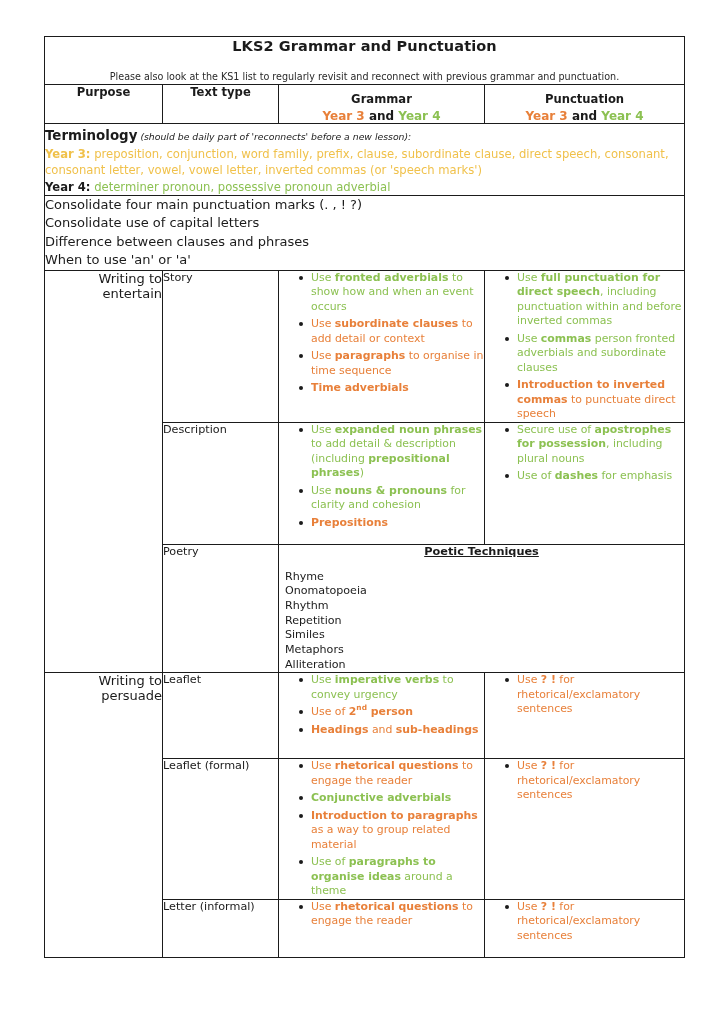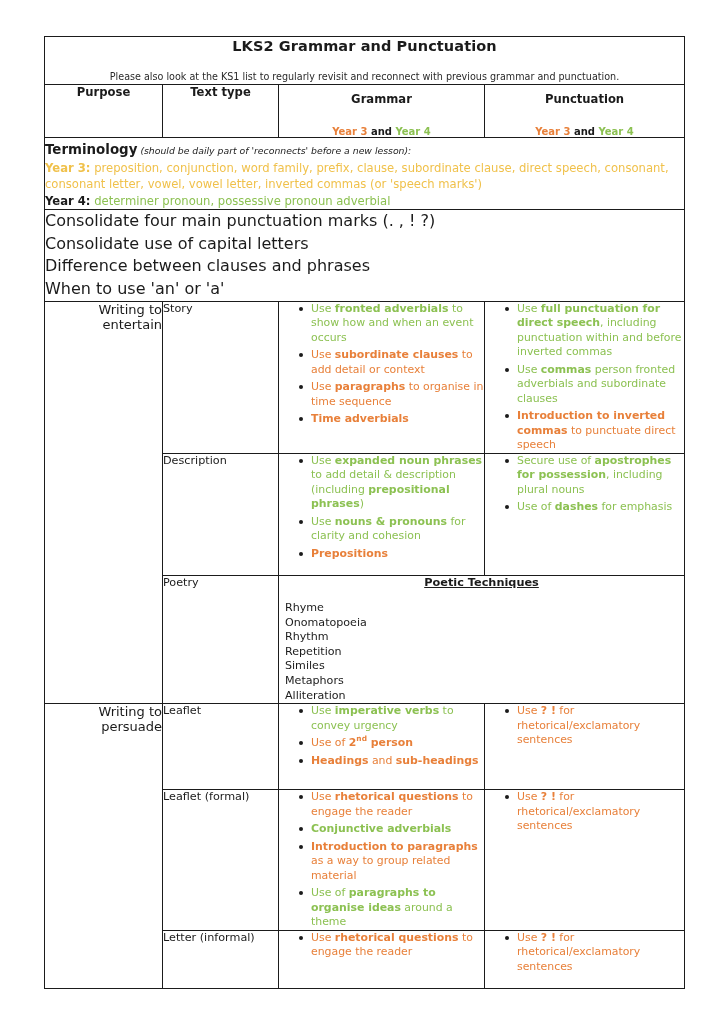--- a/index.html
+++ b/index.html
@@ -69,23 +69,23 @@
 
   
   .colhead {
     text-align: center;
     padding: 9px 6px 10px 6px;
     font-weight: bold;
     font-size: 11.6px;
     color: #1b1b1b;
   }
   .colhead .sub {
-    font-size: 10px;
-    font-weight: bold;
-    margin-top: 20px;
+    font-size: 12px;
+    font-weight: bold;
+    margin-top: 3px;
   }
   .colhead.middle { padding-top: 7px; }
 
   
   .term-cell {
     padding: 7px 9px 9px 9px;
     line-height: 1.38;
   }
   .term-head {
     font-size: 13.4px;
@@ -104,21 +104,21 @@
     font-size: 11.6px;
     line-height: 1.42;
   }
   .term-line .lbl { font-weight: bold; }
 
   
   .consol-cell {
     padding: 7px 9px 8px 9px;
   }
   .consol-line {
-    font-size: 16px;
+    font-size: 13px;
     line-height: 1.42;
     color: #1b1b1b;
   }
 
   
   .purpose-cell {
     vertical-align: middle;
     text-align: right;
     padding: 6px 8px 6px 9px;
     font-size: 13px;

